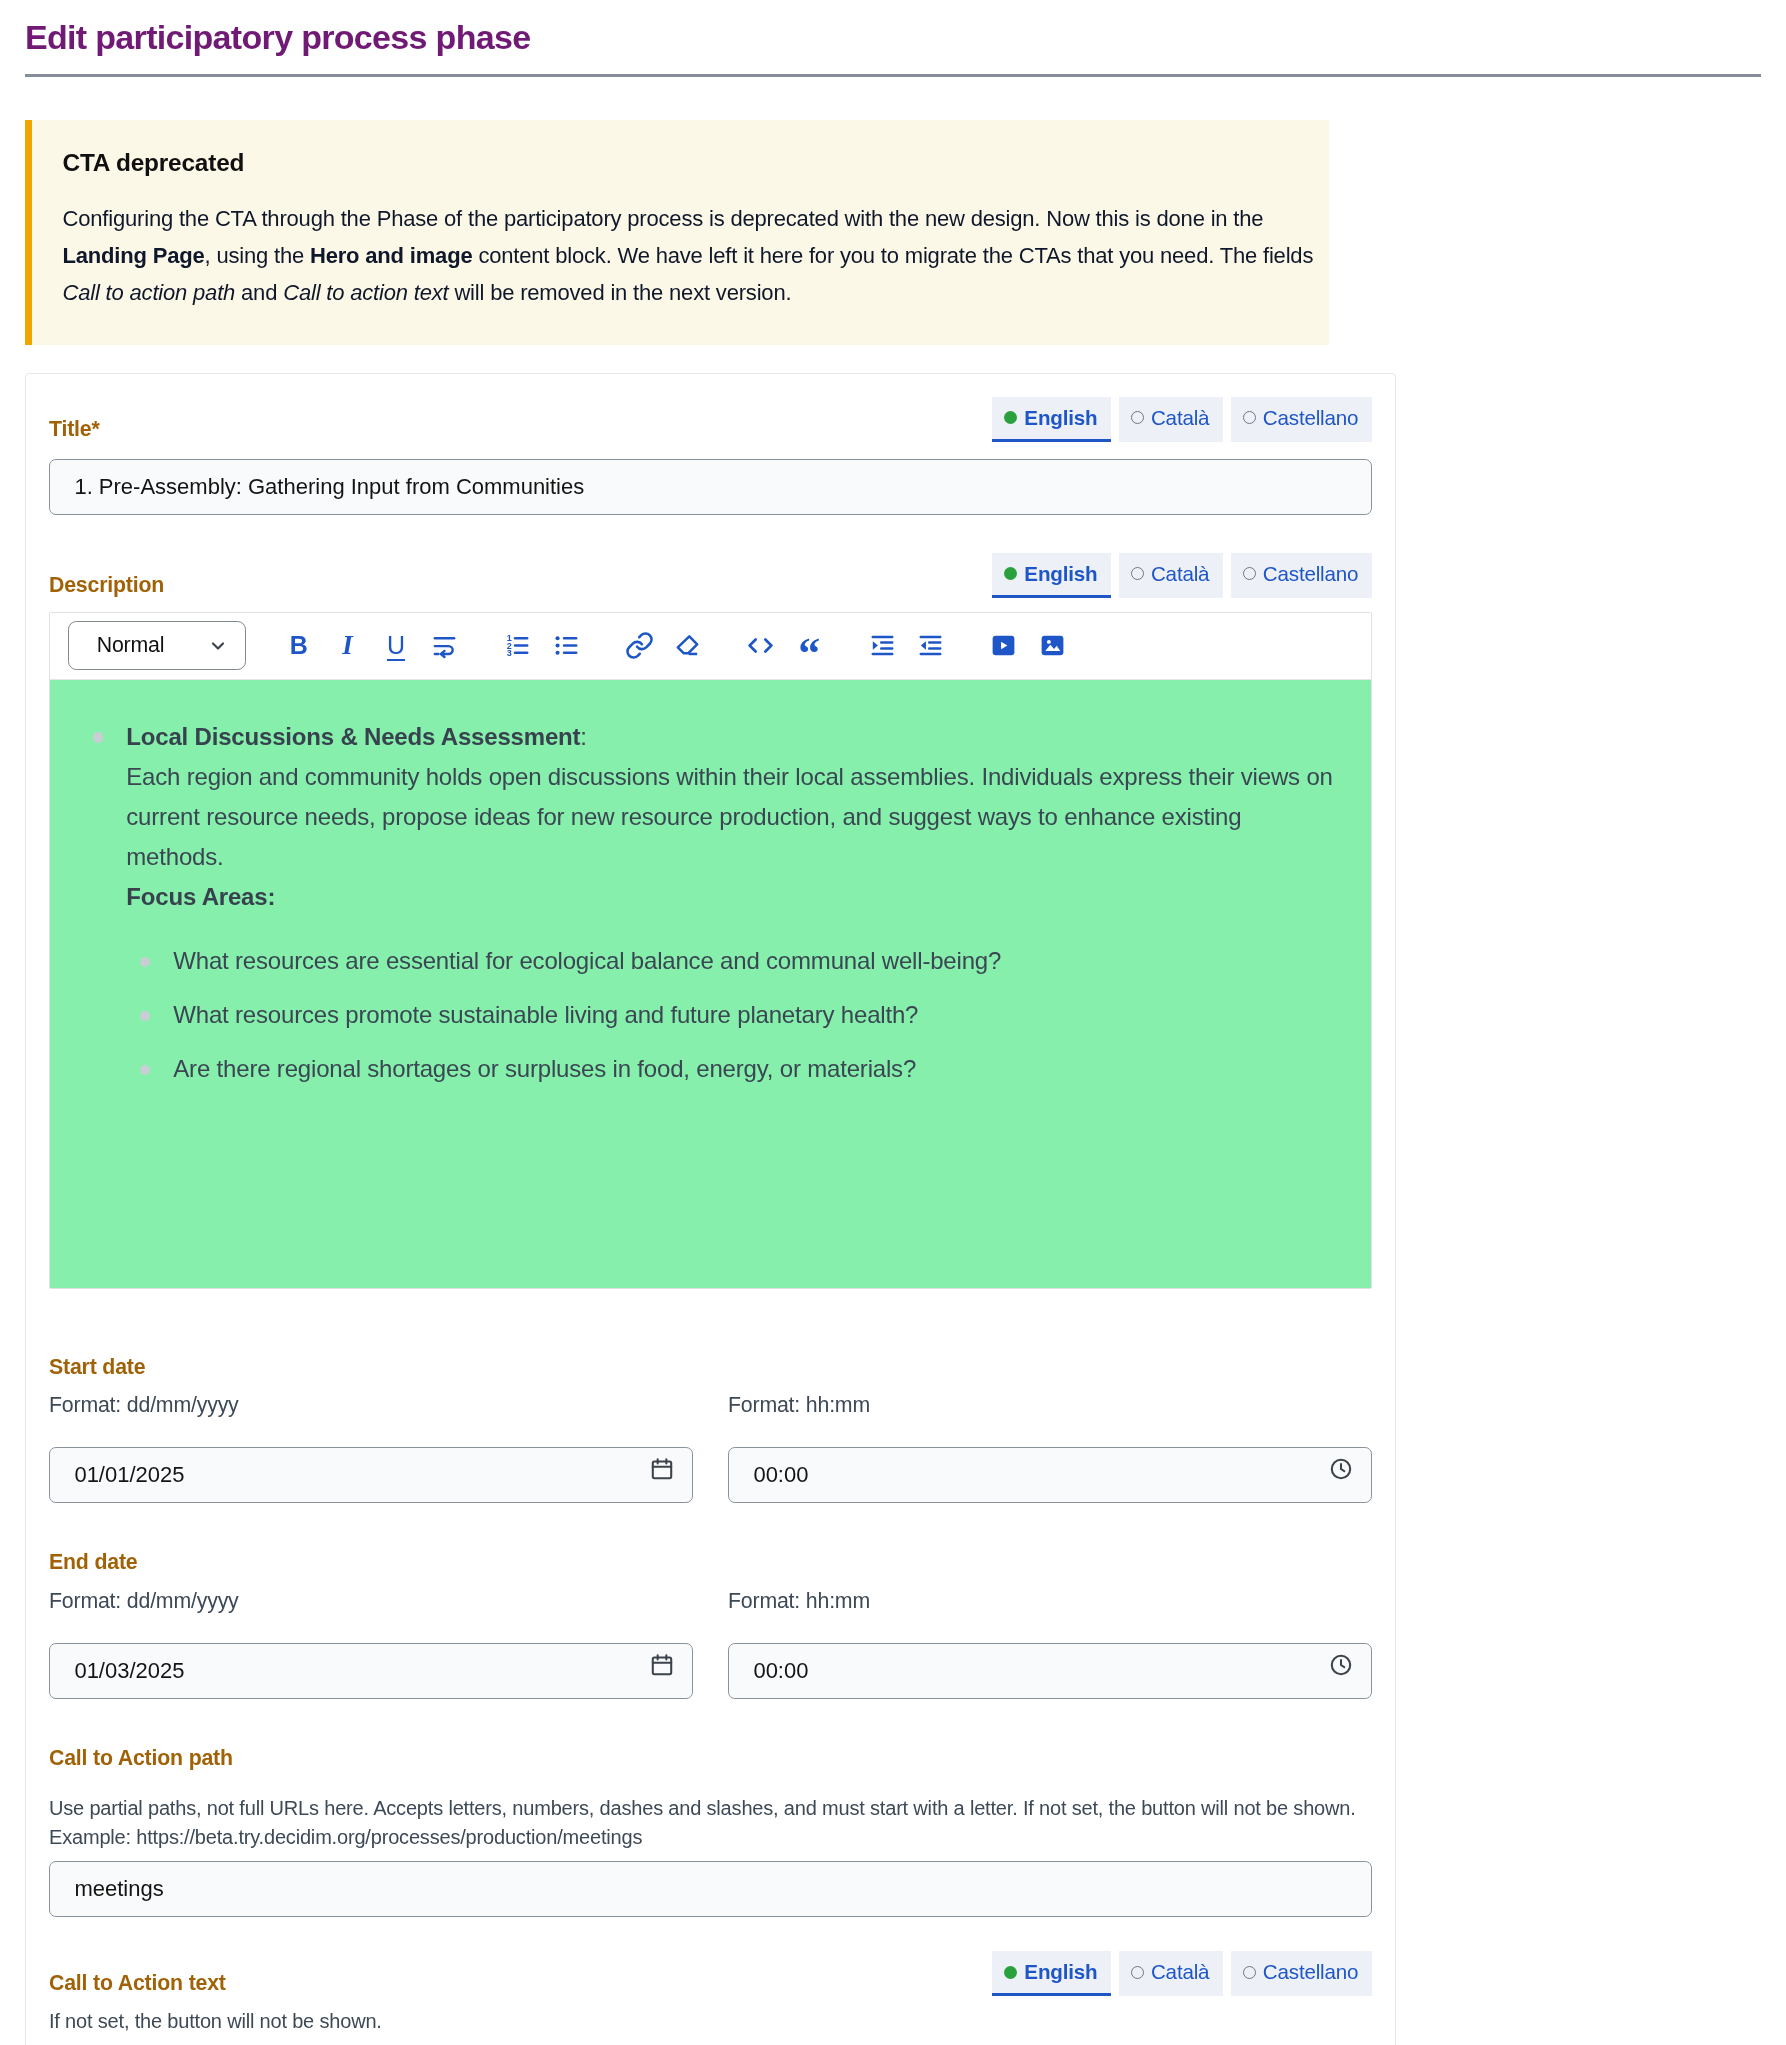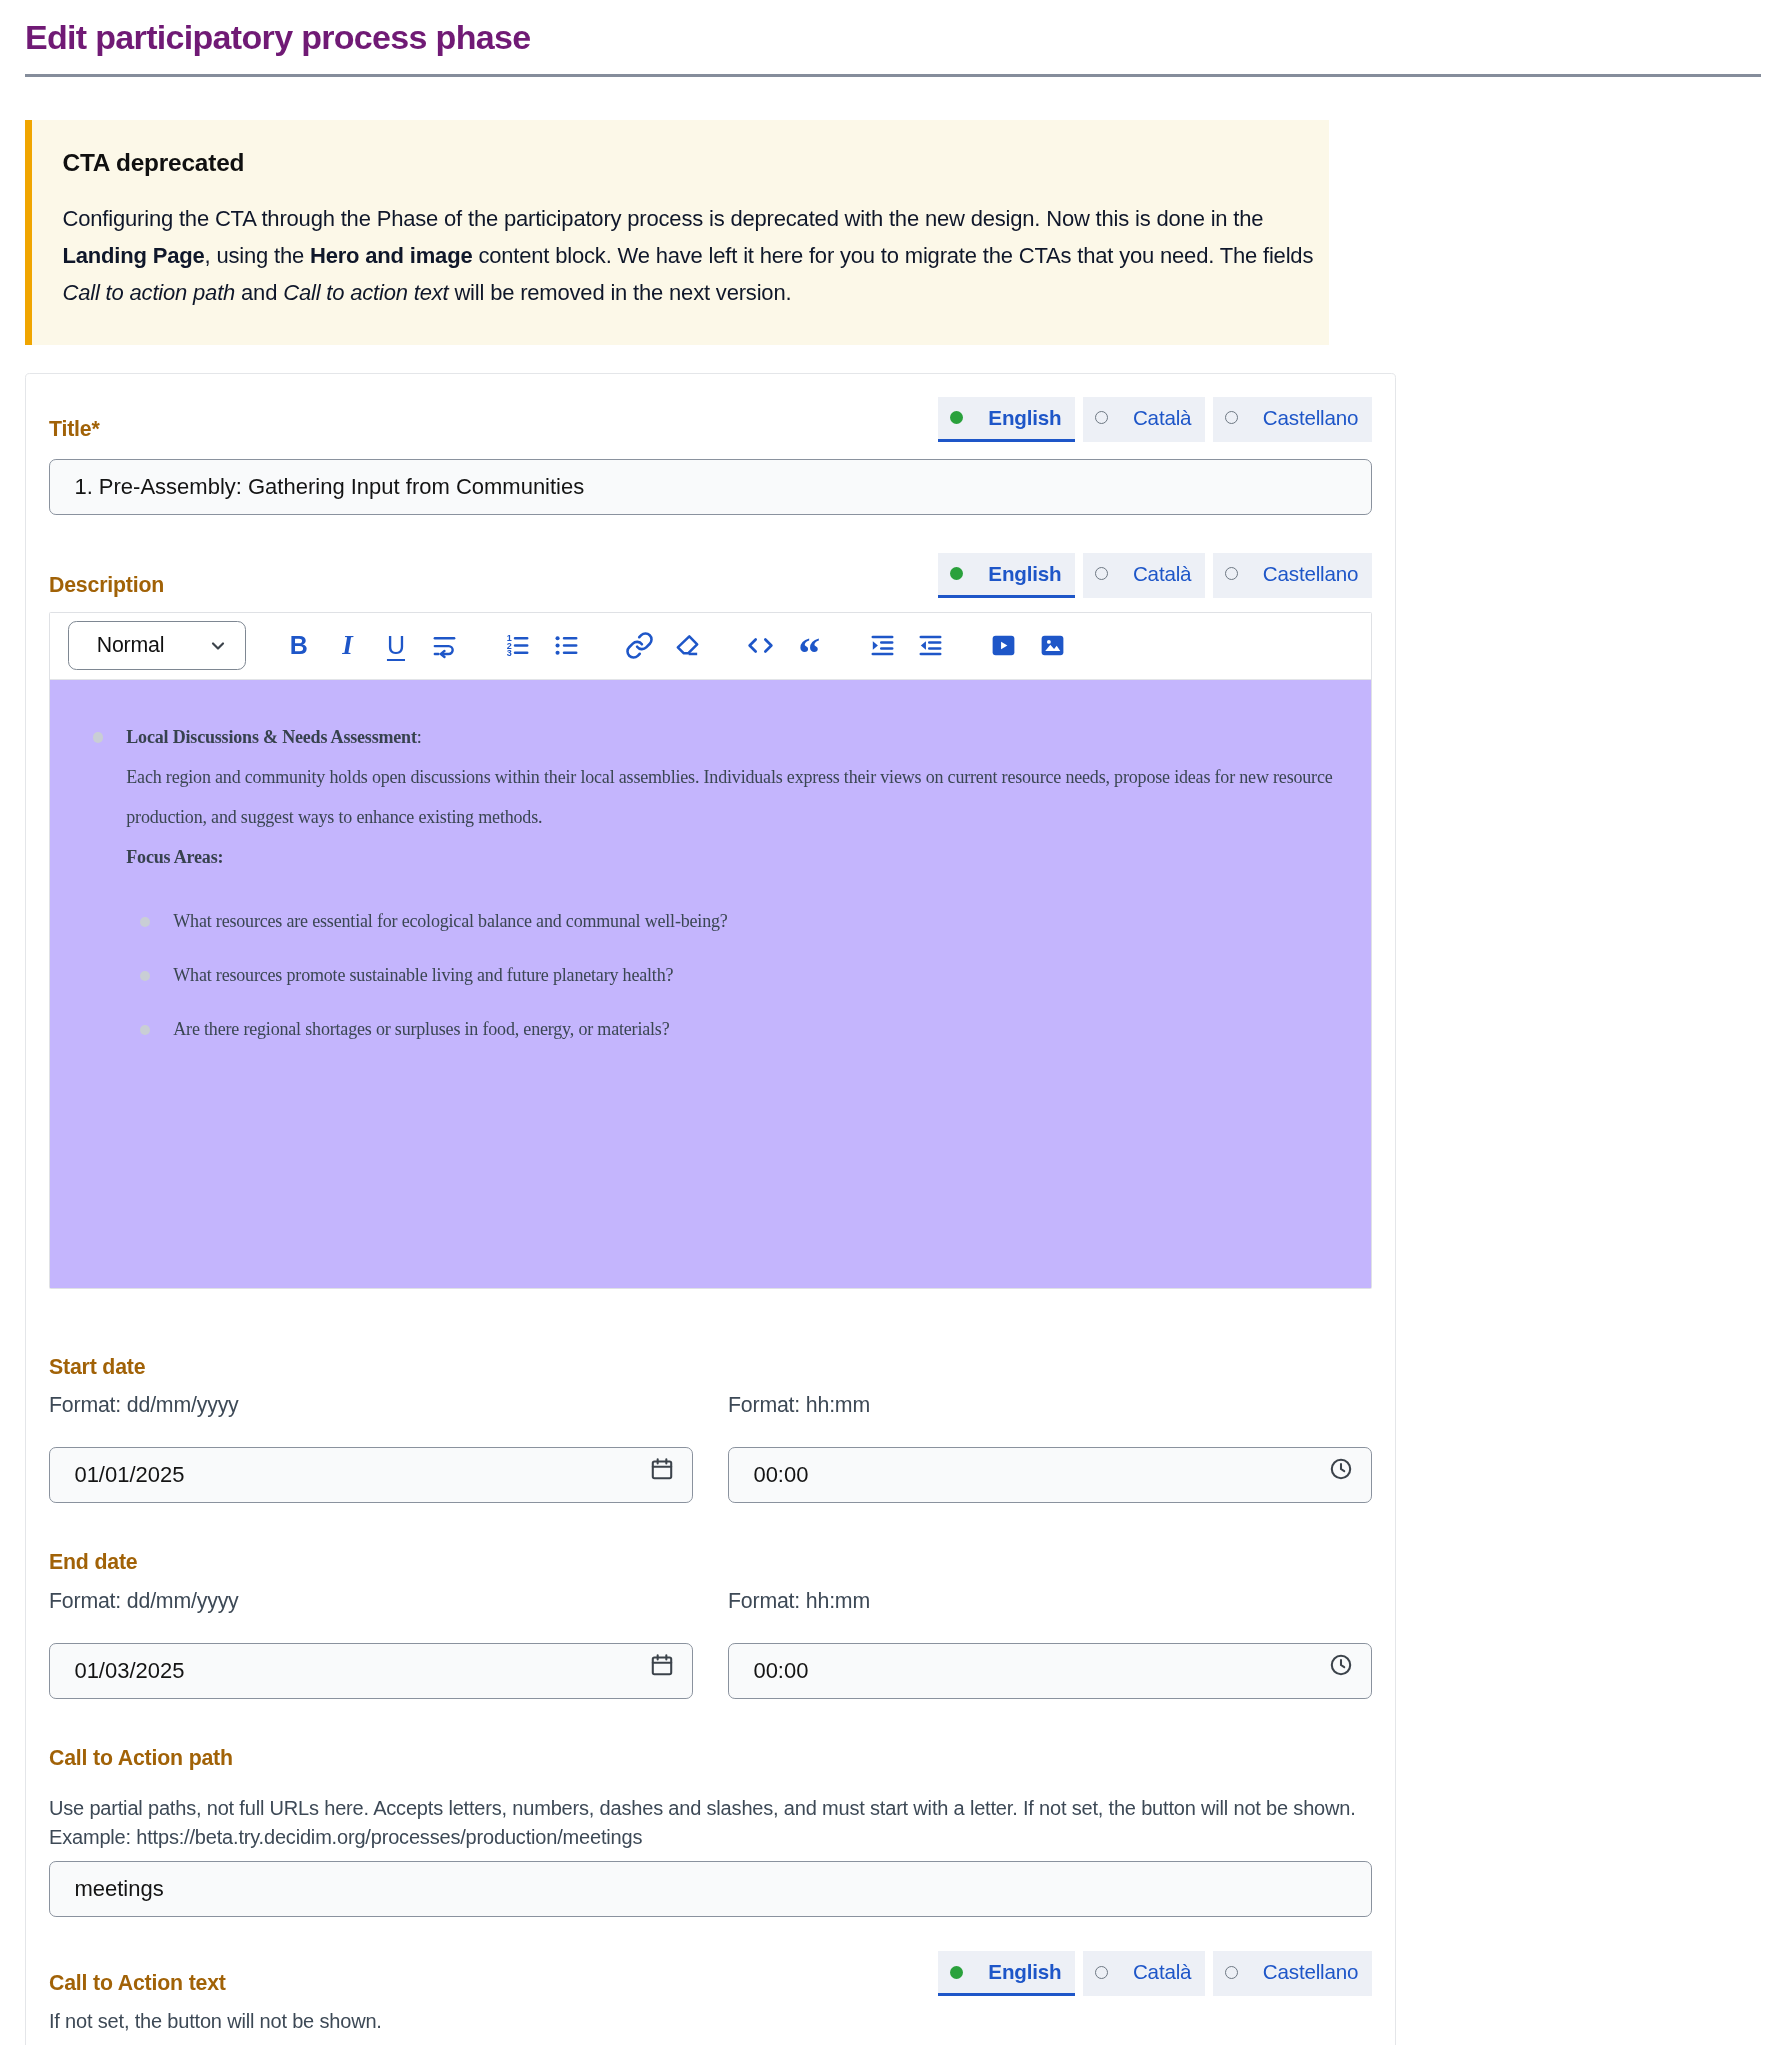--- a/index.html
+++ b/index.html
@@ -46,21 +46,21 @@
     background:#fff;
     padding:23px 23px 26px 23px;
   }
 
   .row-between { display:flex; justify-content:space-between; align-items:flex-end; }
   .field-label { font-size:21.3px; font-weight:700; color:#a16207; }
 
   
   .lang-tabs { display:flex; gap:7.6px; }
   .lang-tab {
-    display:flex; align-items:center; gap:25px;
+    display:flex; align-items:center; gap:7px;
     background:#edf0f6;
     padding:9.1px 13.7px 9.1px 12.2px;
     font-size:20.6px; color:#1e56c8;
     border-bottom:3.8px solid transparent;
     cursor:pointer;
   }
   .lang-tab.selected { font-weight:700; border-bottom-color:#1e56c8; }
   .dot { width:13px; height:13px; border-radius:50%; flex:0 0 auto; }
   .dot.filled { background:#2aa13c; }
   .dot.hollow { border:1.9px solid #6e7883; background:transparent; }
@@ -105,26 +105,25 @@
     color:#1e56c8; cursor:pointer; background:transparent; border:none;
   }
   .tb-btn svg { width:29px; height:29px; }
   .tglyph { font-size:25px; color:#1e56c8; line-height:1; }
   .tglyph.b { font-weight:700; }
   .tglyph.i { font-style:italic; font-family:"Liberation Serif", serif; font-weight:700; font-size:27px; }
   .tglyph.u { text-decoration:underline; text-underline-offset:4.6px; font-weight:400; }
   .tglyph.quote { font-family:"Liberation Serif", serif; font-weight:700; font-size:44px; line-height:0.4; margin-top:17px; }
 
   .editor-content {
-    background:#c4b5fd;
+    background:#86efac;
     height:608px;
     padding:37px 30.5px 0 21.3px;
-    font-size:18px; color:#3a4652; line-height:40px;
+    font-size:24px; color:#3a4652; line-height:40px;
     overflow:hidden;
-    font-family:Liberation Serif, serif;
   }
   ul.lvl1 { list-style:none; }
   ul.lvl1 > li { position:relative; padding-left:55px; }
   ul.lvl1 > li::before {
     content:""; position:absolute; left:21.3px; top:15.2px;
     width:10.7px; height:10.7px; border-radius:50%; background:#c9ced5;
   }
   .li-title { font-weight:700; color:#37424e; }
   ul.lvl2 { list-style:none; margin-top:24.4px; }
   ul.lvl2 > li { position:relative; padding-left:47px; margin-top:13.7px; }

